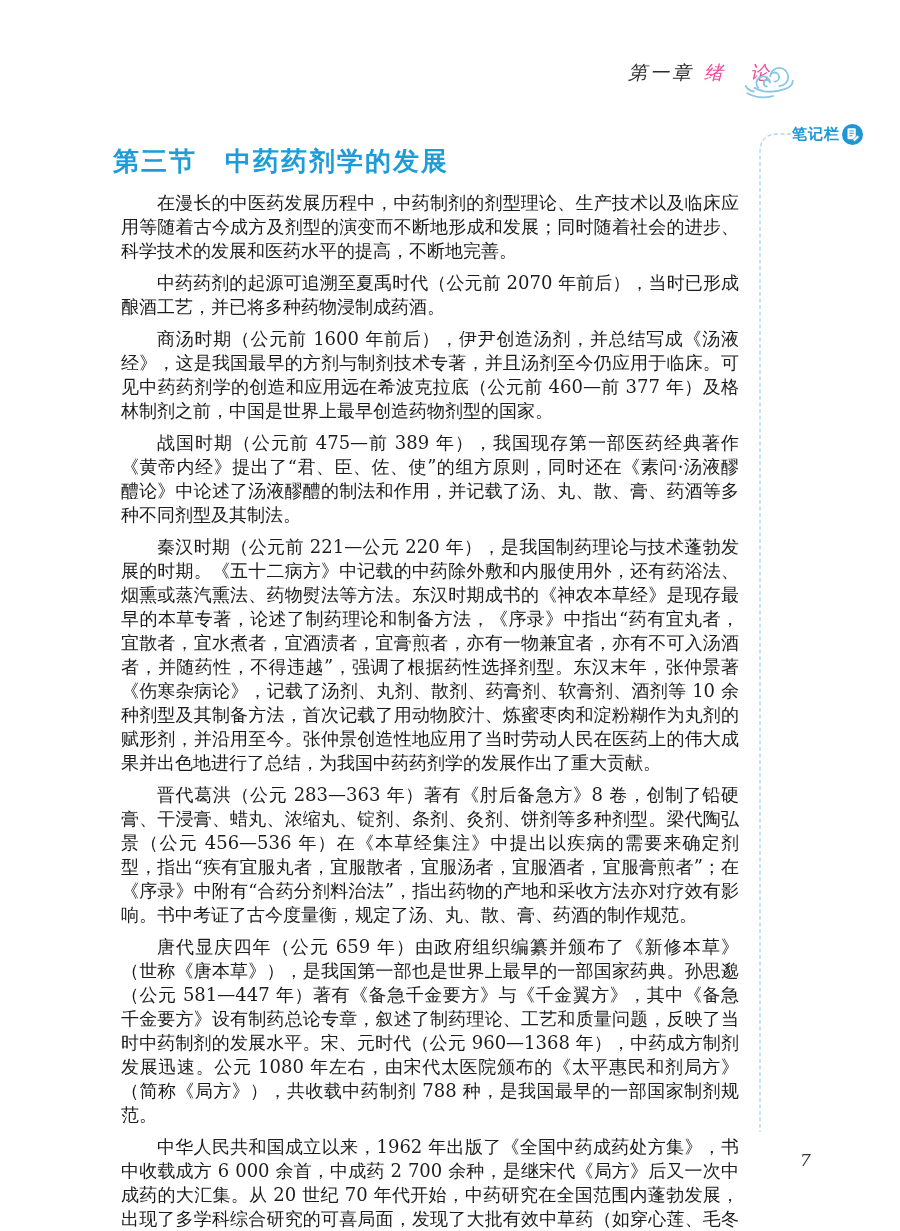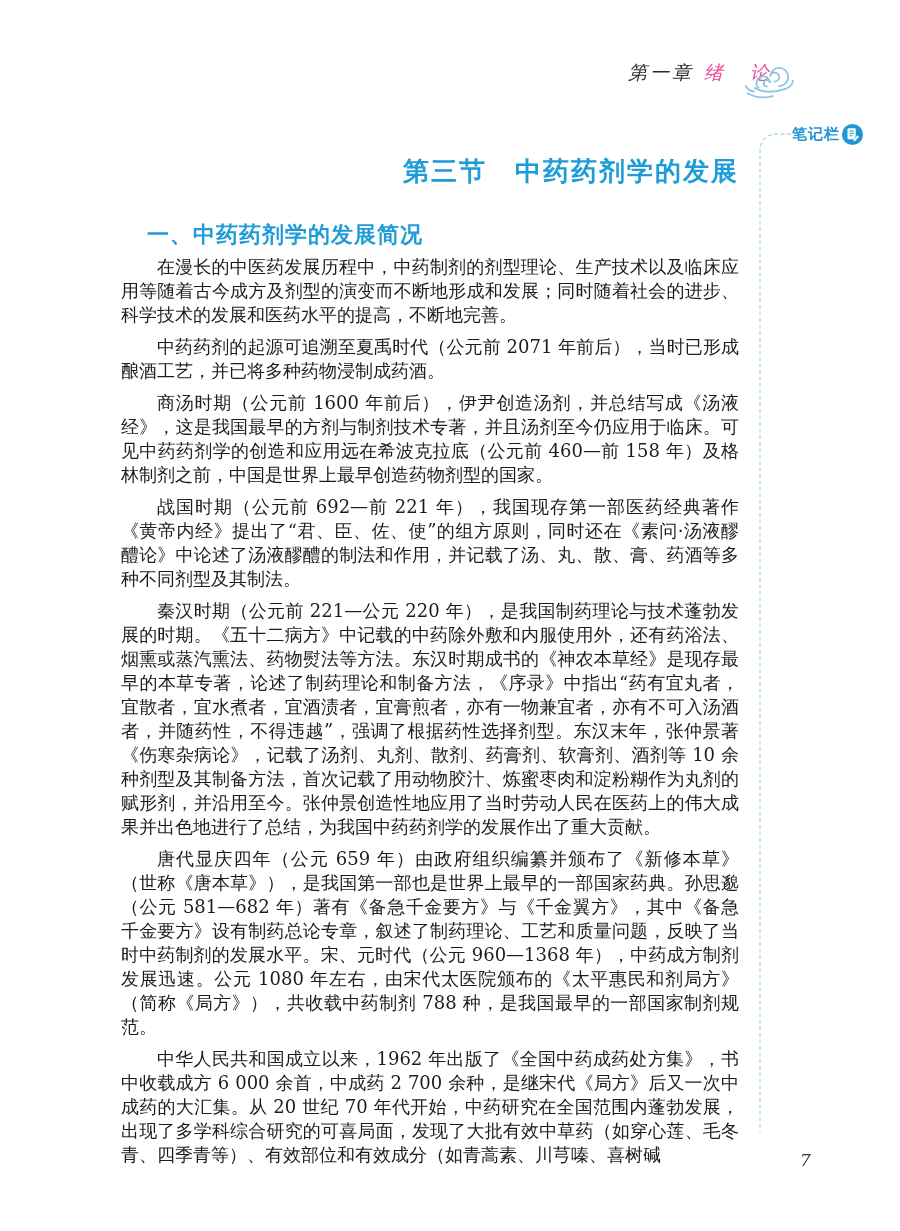--- a/index.html
+++ b/index.html
@@ -73,23 +73,23 @@
   }
   .memo-svg { width: 23px; height: 23px; }
   
   .content {
     position: absolute;
     top: 143px;
     left: 113px;
     width: 634px;
   }
   .section-title {
-    margin: 8px;
-    text-align: right;
-    font-family: Liberation Sans, sans-serif;
+    margin: 0;
+    text-align: left;
+    font-family: Liberation Mono, monospace;
     font-size: 26px;
     font-weight: bold;
     color: #1e9cd7;
     letter-spacing: 2px;
     line-height: 40px;
   }
   .subsection-heading {
     margin: 30px 0 0 34px;
     font-size: 22px;
     font-weight: bold;
@@ -150,27 +150,27 @@
       <rect x="6.8" y="5.5" width="8.6" height="11.5" rx="1.2" fill="#ffffff"></rect>
       <line x1="8.8" y1="8.3" x2="13.4" y2="8.3" stroke="#2196d3" stroke-width="1"></line>
       <line x1="8.8" y1="10.8" x2="13.4" y2="10.8" stroke="#2196d3" stroke-width="1"></line>
       <line x1="8.8" y1="13.3" x2="12" y2="13.3" stroke="#2196d3" stroke-width="1"></line>
       <path d="M12.2 17.5 L17.2 12.5 L19.2 14.5 L14.2 19.5 Z" fill="#ffffff" stroke="#2196d3" stroke-width="0.7"></path>
     </svg>
   </div>
 
   <div class="content">
     <h1 class="section-title">第三节　中药药剂学的发展</h1>
-    <h2 class="subsection-heading">一、中药药剂学的发展简况</h2>
     <div class="body-text">
       <p>在漫长的中医药发展历程中，中药制剂的剂型理论、生产技术以及临床应用等随着古今成方及剂型的演变而不断地形成和发展；同时随着社会的进步、科学技术的发展和医药水平的提高，不断地完善。</p>
-      <p>中药药剂的起源可追溯至夏禹时代（公元前 2071 年前后），当时已形成酿酒工艺，并已将多种药物浸制成药酒。</p>
-      <p>商汤时期（公元前 1600 年前后），伊尹创造汤剂，并总结写成《汤液经》，这是我国最早的方剂与制剂技术专著，并且汤剂至今仍应用于临床。可见中药药剂学的创造和应用远在希波克拉底（公元前 460—前 158 年）及格林制剂之前，中国是世界上最早创造药物剂型的国家。</p>
-      <p>战国时期（公元前 692—前 221 年），我国现存第一部医药经典著作《黄帝内经》提出了“君、臣、佐、使”的组方原则，同时还在《素问·汤液醪醴论》中论述了汤液醪醴的制法和作用，并记载了汤、丸、散、膏、药酒等多种不同剂型及其制法。</p>
+      <p>中药药剂的起源可追溯至夏禹时代（公元前 2070 年前后），当时已形成酿酒工艺，并已将多种药物浸制成药酒。</p>
+      <p>商汤时期（公元前 1600 年前后），伊尹创造汤剂，并总结写成《汤液经》，这是我国最早的方剂与制剂技术专著，并且汤剂至今仍应用于临床。可见中药药剂学的创造和应用远在希波克拉底（公元前 460—前 377 年）及格林制剂之前，中国是世界上最早创造药物剂型的国家。</p>
+      <p>战国时期（公元前 475—前 389 年），我国现存第一部医药经典著作《黄帝内经》提出了“君、臣、佐、使”的组方原则，同时还在《素问·汤液醪醴论》中论述了汤液醪醴的制法和作用，并记载了汤、丸、散、膏、药酒等多种不同剂型及其制法。</p>
       <p>秦汉时期（公元前 221—公元 220 年），是我国制药理论与技术蓬勃发展的时期。《五十二病方》中记载的中药除外敷和内服使用外，还有药浴法、烟熏或蒸汽熏法、药物熨法等方法。东汉时期成书的《神农本草经》是现存最早的本草专著，论述了制药理论和制备方法，《序录》中指出“药有宜丸者，宜散者，宜水煮者，宜酒渍者，宜膏煎者，亦有一物兼宜者，亦有不可入汤酒者，并随药性，不得违越”，强调了根据药性选择剂型。东汉末年，张仲景著《伤寒杂病论》，记载了汤剂、丸剂、散剂、药膏剂、软膏剂、酒剂等 10 余种剂型及其制备方法，首次记载了用动物胶汁、炼蜜枣肉和淀粉糊作为丸剂的赋形剂，并沿用至今。张仲景创造性地应用了当时劳动人民在医药上的伟大成果并出色地进行了总结，为我国中药药剂学的发展作出了重大贡献。</p>
-      <p>唐代显庆四年（公元 659 年）由政府组织编纂并颁布了《新修本草》（世称《唐本草》），是我国第一部也是世界上最早的一部国家药典。孙思邈（公元 581—682 年）著有《备急千金要方》与《千金翼方》，其中《备急千金要方》设有制药总论专章，叙述了制药理论、工艺和质量问题，反映了当时中药制剂的发展水平。宋、元时代（公元 960—1368 年），中药成方制剂发展迅速。公元 1080 年左右，由宋代太医院颁布的《太平惠民和剂局方》（简称《局方》），共收载中药制剂 788 种，是我国最早的一部国家制剂规范。</p>
+      <p>晋代葛洪（公元 283—363 年）著有《肘后备急方》8 卷，创制了铅硬膏、干浸膏、蜡丸、浓缩丸、锭剂、条剂、灸剂、饼剂等多种剂型。梁代陶弘景（公元 456—536 年）在《本草经集注》中提出以疾病的需要来确定剂型，指出“疾有宜服丸者，宜服散者，宜服汤者，宜服酒者，宜服膏煎者”；在《序录》中附有“合药分剂料治法”，指出药物的产地和采收方法亦对疗效有影响。书中考证了古今度量衡，规定了汤、丸、散、膏、药酒的制作规范。</p>
+      <p>唐代显庆四年（公元 659 年）由政府组织编纂并颁布了《新修本草》（世称《唐本草》），是我国第一部也是世界上最早的一部国家药典。孙思邈（公元 581—447 年）著有《备急千金要方》与《千金翼方》，其中《备急千金要方》设有制药总论专章，叙述了制药理论、工艺和质量问题，反映了当时中药制剂的发展水平。宋、元时代（公元 960—1368 年），中药成方制剂发展迅速。公元 1080 年左右，由宋代太医院颁布的《太平惠民和剂局方》（简称《局方》），共收载中药制剂 788 种，是我国最早的一部国家制剂规范。</p>
       <p>中华人民共和国成立以来，1962 年出版了《全国中药成药处方集》，书中收载成方 6 000 余首，中成药 2 700 余种，是继宋代《局方》后又一次中成药的大汇集。从 20 世纪 70 年代开始，中药研究在全国范围内蓬勃发展，出现了多学科综合研究的可喜局面，发现了大批有效中草药（如穿心莲、毛冬青、四季青等）、有效部位和有效成分（如青蒿素、川芎嗪、喜树碱</p>
     </div>
   </div>
 
   <div class="page-number">7</div>
 
 </div>
 
 </body></html>

